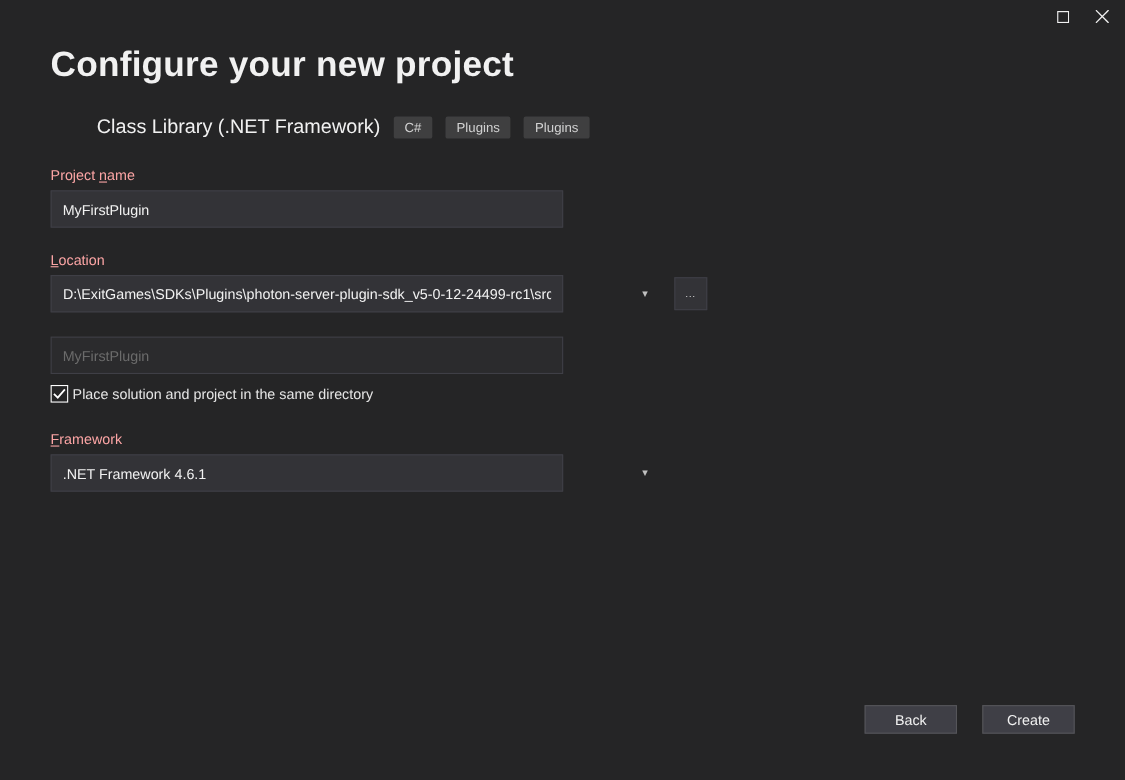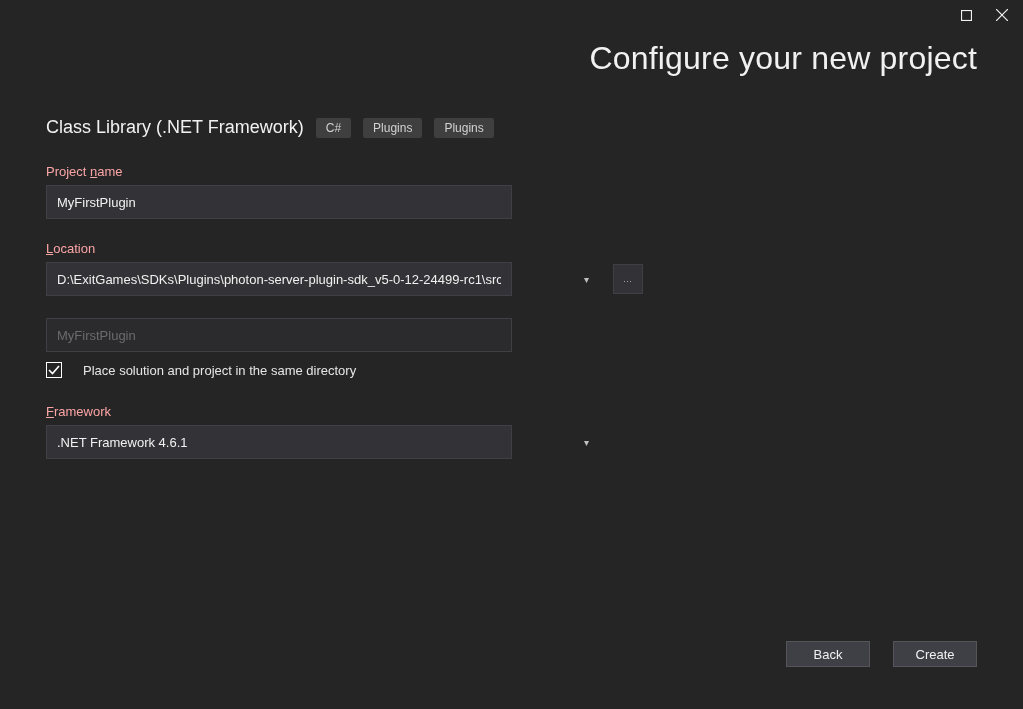--- a/index.html
+++ b/index.html
@@ -24,34 +24,34 @@
     width: 14px; height: 14px;
     display: flex; align-items: center; justify-content: center;
     color: #f1f1f1;
     cursor: pointer;
   }
   .content {
     padding: 40px 46px 0 46px;
   }
   h1.page-title {
     font-size: 32px;
-    font-weight: 400;
+    font-weight: 700;
     letter-spacing: 0.2px;
-    margin-bottom: 40px;
-    text-align: right;
+    margin-bottom: 28px;
   }
   .subtitle-row {
     display: flex;
     align-items: center;
     gap: 12px;
     margin-bottom: 26px;
   }
   .subtitle-row .project-type {
     font-size: 18px;
     font-weight: 400;
+    margin-left: 42px;
   }
   .tag {
     font-size: 12px;
     background: #3f3f40;
     color: #d2d2d2;
     padding: 3px 10px;
     border-radius: 2px;
   }
   .label {
     font-size: 13px;
@@ -117,21 +117,21 @@
     font-weight: bold;
     display: inline-flex;
     align-items: center;
     justify-content: center;
     font-style: italic;
     font-family: Georgia, serif;
   }
   .checkbox-row {
     display: flex;
     align-items: center;
-    gap: 21px;
+    gap: 4px;
     margin-top: 6px;
     margin-bottom: 26px;
   }
   .checkbox {
     width: 16px; height: 16px;
     border: 1px solid #ffffff;
     background: transparent;
     display: flex;
     align-items: center;
     justify-content: center;

